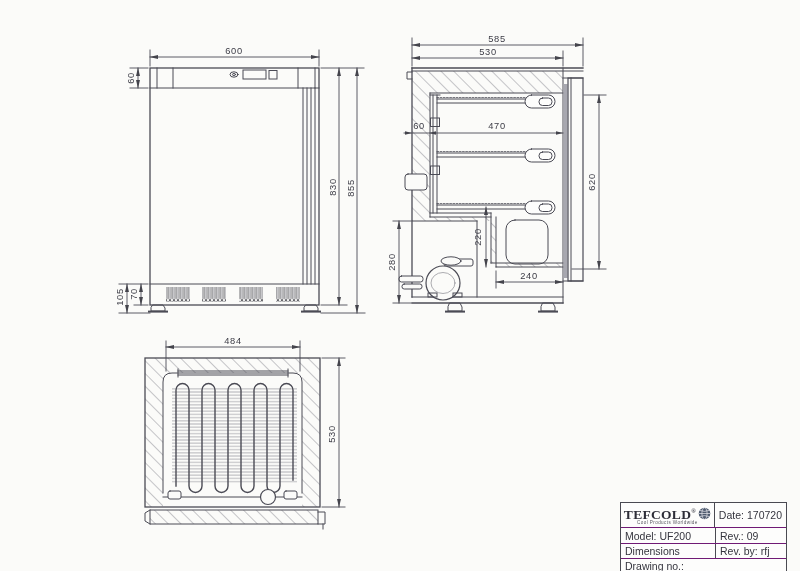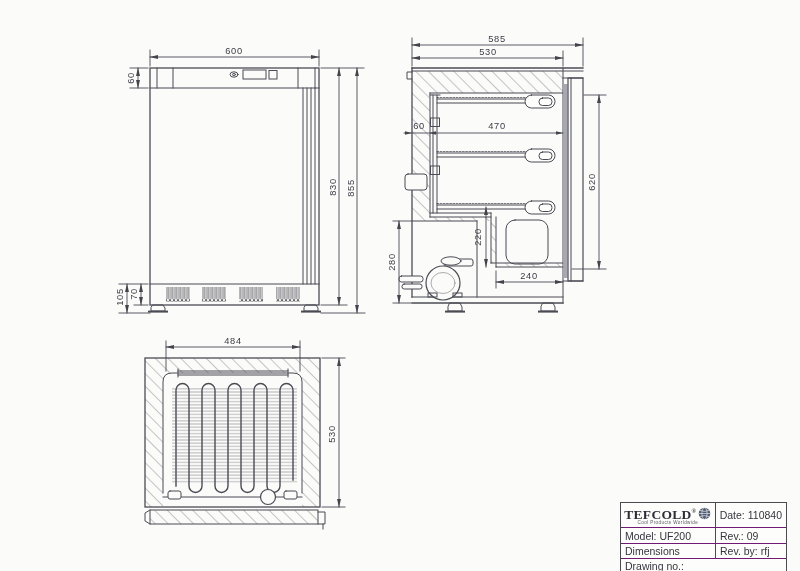--- a/index.html
+++ b/index.html
@@ -288,21 +288,21 @@
           <circle cx="6.5" cy="6.5" r="5.8" fill="#4e5a6e" stroke="none"></circle>
           <ellipse cx="6.5" cy="6.5" rx="2.6" ry="5.8" fill="none" stroke="#e8e8ee" stroke-width="0.7"></ellipse>
           <line x1="0.8" y1="6.5" x2="12.2" y2="6.5" stroke="#e8e8ee" stroke-width="0.7"></line>
           <path d="M1.6,3.4 Q6.5,5.4 11.4,3.4 M1.6,9.6 Q6.5,7.6 11.4,9.6" fill="none" stroke="#e8e8ee" stroke-width="0.7"></path>
         </svg>
       </div>
       <div class="tagline">Cool Products Worldwide</div>
     </div>
     <div class="tb-c2">
       <span class="lbl">Date:</span>
-          <span class="val">110840</span>
+          <span class="val">170720</span>
     </div>
   </div>
   <div class="tb-row r2">
     <div class="tb-c1">
       <span class="lbl">Model:</span>
           <span class="val">UF200</span>
     </div>
     <div class="tb-c2">
       <span class="lbl">Rev.:</span>
           <span class="val">09</span>

